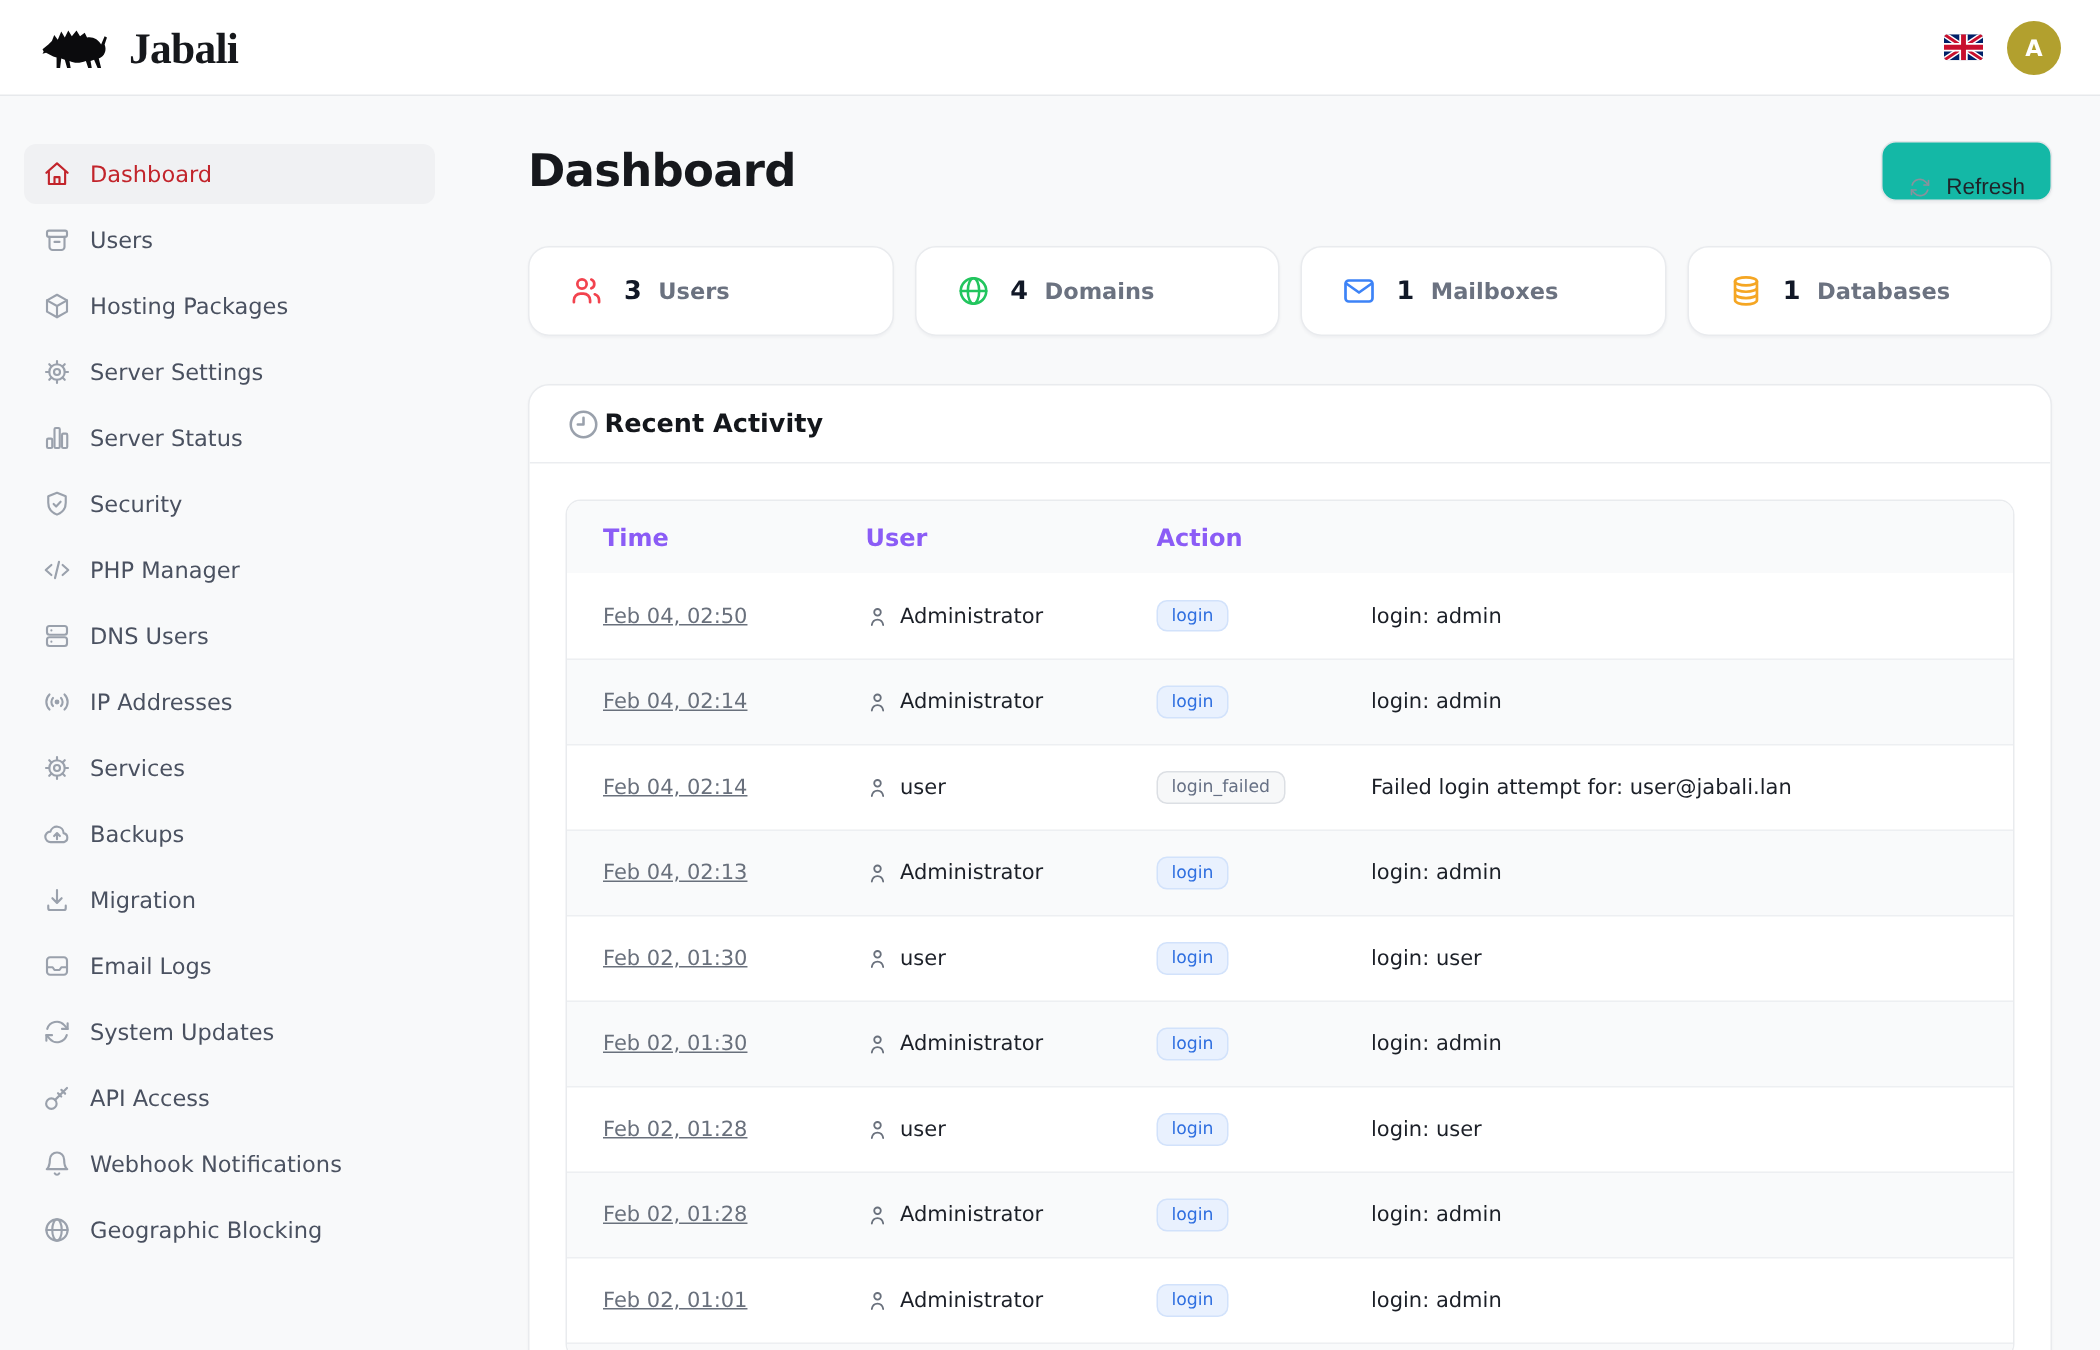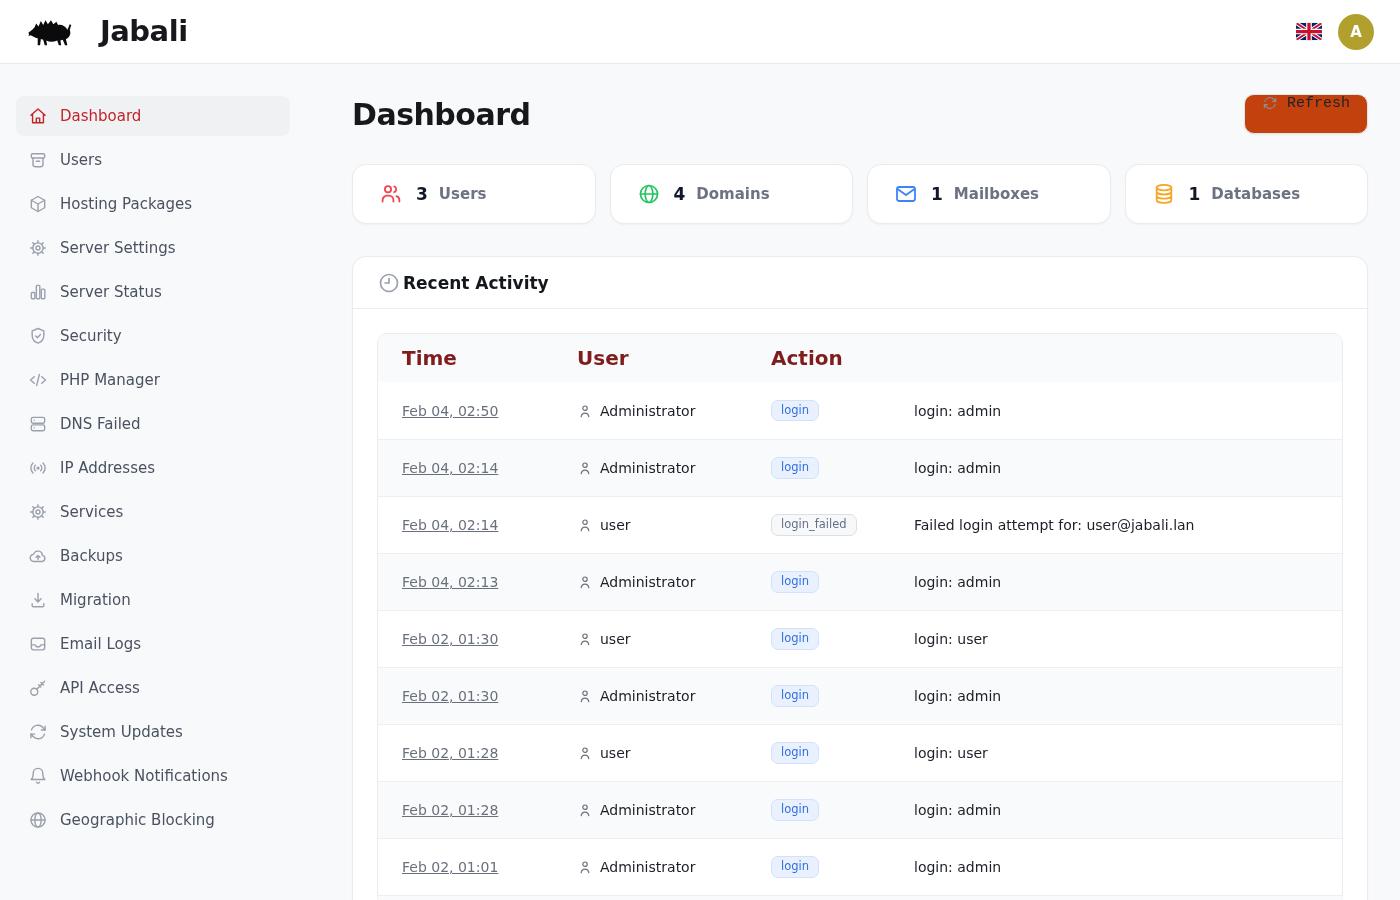--- a/index.html
+++ b/index.html
@@ -2,42 +2,42 @@
 <html><head>
 <meta charset="utf-8">
 <style>
   * { margin:0; padding:0; box-sizing:border-box; }
   html,body { width:1400px; height:900px; overflow:hidden; }
   body { font-family:"DejaVu Sans","Liberation Sans",sans-serif; background:#f8f9fa; color:#1b1f27; }
 
   
   .topbar { height:64px; background:#ffffff; border-bottom:1px solid #e7e9ec;
             display:flex; align-items:center; justify-content:space-between; padding:0 26px; }
-  .brand { display:flex; align-items:flex-start; gap:24px; }
+  .brand { display:flex; align-items:flex-end; gap:10px;font-family:Liberation Serif, serif; }
   .brand-name { font-size:29px; font-weight:bold; color:#16181c; letter-spacing:-0.5px; }
   .topbar-right { display:flex; align-items:center; gap:16px; }
   .flag-btn { width:26px; height:19px; border:none; background:none; cursor:pointer; display:flex; }
   .avatar { width:36px; height:36px; border-radius:50%; background:#b2a02e; color:#fff;
             font-size:15px; font-weight:bold; display:flex; align-items:center; justify-content:center; cursor:pointer; }
 
   
   .layout { display:flex; height:836px; }
   .sidebar { width:320px; flex:0 0 320px; padding:32px 30px 0 16px; }
   .nav-item { display:flex; align-items:center; gap:12px; height:40px; padding:0 12px;
               border-radius:8px; margin-bottom:4px; color:#4a5160; font-size:15px; cursor:pointer; }
   .nav-item .nicon { width:20px; height:20px; color:#9aa1ac; flex:0 0 20px; display:flex; }
   .nav-item.active { background:#f0f1f3; color:#c2242b; }
   .nav-item.active .nicon { color:#c2242b; }
 
   .main { flex:1; padding:30px 32px 0 32px; }
   .main-head { display:flex; align-items:center; justify-content:space-between; margin-bottom:30px; }
   .page-title { font-size:30px; font-weight:bold; color:#16181c; letter-spacing:-0.5px; }
-  .refresh-btn { display:flex; align-items:flex-start; gap:9px; height:40px; padding:0 17px;
-                 background:#c2410c; border:1px solid #e3e5e8; border-radius:10px; cursor:pointer;
-                 font-family:Liberation Mono, monospace; font-size:15px; color:#1f2329; box-shadow:0 1px 2px rgba(16,24,40,.05); }
+  .refresh-btn { display:flex; align-items:flex-end; gap:9px; height:40px; padding:0 17px;
+                 background:#14b8a6; border:1px solid #e3e5e8; border-radius:10px; cursor:pointer;
+                 font-family:Liberation Sans, sans-serif; font-size:15px; color:#1f2329; box-shadow:0 1px 2px rgba(16,24,40,.05); }
   .refresh-btn .ricon { width:16px; height:16px; color:#8a919c; display:flex; }
 
   
   .stats { display:grid; grid-template-columns:repeat(4,1fr); gap:14px; margin-bottom:32px; }
   .stat-card { background:#fff; border:1px solid #e9ebee; border-radius:14px; height:60px;
                display:flex; align-items:center; padding:0 26px; gap:13px;
                box-shadow:0 1px 2px rgba(16,24,40,.04); cursor:pointer; }
   .stat-icon { width:24px; height:24px; display:flex; flex:0 0 24px; }
   .stat-value { font-size:17px; font-weight:bold; color:#111827; }
   .stat-label { font-size:15px; font-weight:bold; color:#6b7280; margin-left:-2px; }
@@ -51,21 +51,21 @@
                    box-shadow:0 1px 2px rgba(16,24,40,.04); height:650px; overflow:hidden; }
   .activity-head { height:52px; display:flex; align-items:center; gap:2px; padding:0 24px;
                    border-bottom:1px solid #ebedf0; }
   .clock-icon { width:24px; height:24px; color:#9aa1ac; display:flex; }
   .activity-title { font-size:17px; font-weight:bold; color:#14171c; }
   .activity-body { padding:24px; }
 
   .table { border:1px solid #e9ebee; border-radius:10px; overflow:hidden; }
   .trow { display:grid; grid-template-columns:175px 194px 143px 1fr; align-items:center; }
   .thead { height:48px; background:#f9fafb; }
-  .thead .cell { font-size:20px; font-weight:bold; color:#7f1d1d; }
+  .thead .cell { font-size:16px; font-weight:bold; color:#8b5cf6; }
   .cell { padding-left:24px; font-size:14px; }
   .tbody-row { height:57px; border-top:1px solid #edeff2; background:#fff; }
   .tbody-row.alt { background:#f9fafb; }
   .cell-time { color:#69707c;text-decoration:underline; }
   .cell-user { display:flex; align-items:center; gap:7px; color:#1b1f27; }
   .uicon { width:16px; height:16px; color:#69707c; display:flex; flex:0 0 16px; }
   .cell-desc { color:#1b1f27; }
   .badge { display:inline-block; font-size:11.5px; padding:4px 9px; border-radius:7px; line-height:1; }
   .badge-blue { background:#e9f1fe; color:#2f6fe0; border:1px solid #d2e2fb; }
   .badge-gray { background:#f7f8f9; color:#667085; border:1px solid #dcdfe4; }
@@ -253,21 +253,21 @@
           </svg>
         </span>
       <span>PHP Manager</span>
     </div>
     <div class="nav-item">
       <span class="nicon">
           <svg viewBox="0 0 24 24" width="20" height="20">
             <use href="#i-server"></use>
           </svg>
         </span>
-      <span>DNS Failed</span>
+      <span>DNS Users</span>
     </div>
     <div class="nav-item">
       <span class="nicon">
           <svg viewBox="0 0 24 24" width="20" height="20">
             <use href="#i-broadcast"></use>
           </svg>
         </span>
       <span>IP Addresses</span>
     </div>
     <div class="nav-item">
@@ -298,32 +298,32 @@
       <span class="nicon">
           <svg viewBox="0 0 24 24" width="20" height="20">
             <use href="#i-inbox"></use>
           </svg>
         </span>
       <span>Email Logs</span>
     </div>
     <div class="nav-item">
       <span class="nicon">
           <svg viewBox="0 0 24 24" width="20" height="20">
+            <use href="#i-refresh"></use>
+          </svg>
+        </span>
+      <span>System Updates</span>
+    </div>
+    <div class="nav-item">
+      <span class="nicon">
+          <svg viewBox="0 0 24 24" width="20" height="20">
             <use href="#i-key"></use>
           </svg>
         </span>
       <span>API Access</span>
-    </div>
-    <div class="nav-item">
-      <span class="nicon">
-          <svg viewBox="0 0 24 24" width="20" height="20">
-            <use href="#i-refresh"></use>
-          </svg>
-        </span>
-      <span>System Updates</span>
     </div>
     <div class="nav-item">
       <span class="nicon">
           <svg viewBox="0 0 24 24" width="20" height="20">
             <use href="#i-bell"></use>
           </svg>
         </span>
       <span>Webhook Notifications</span>
     </div>
     <div class="nav-item">

